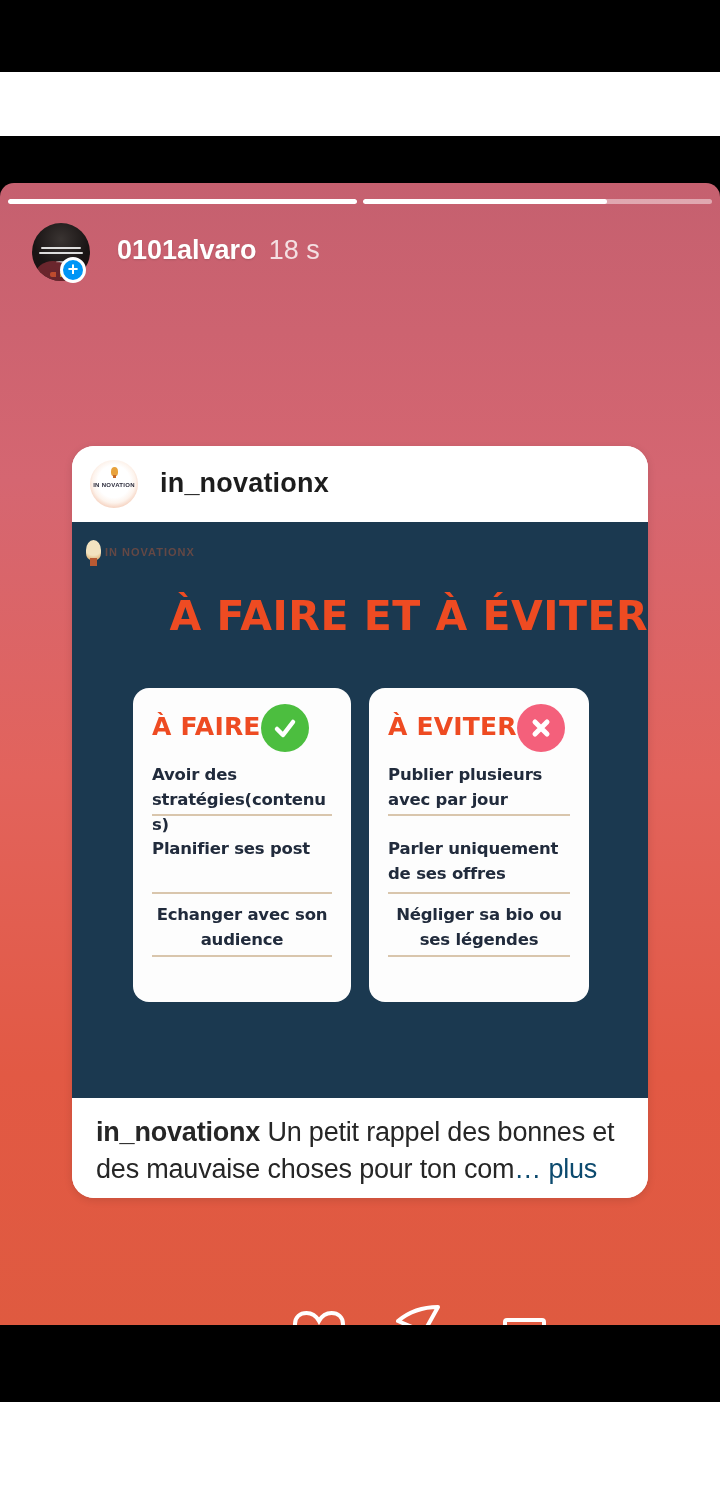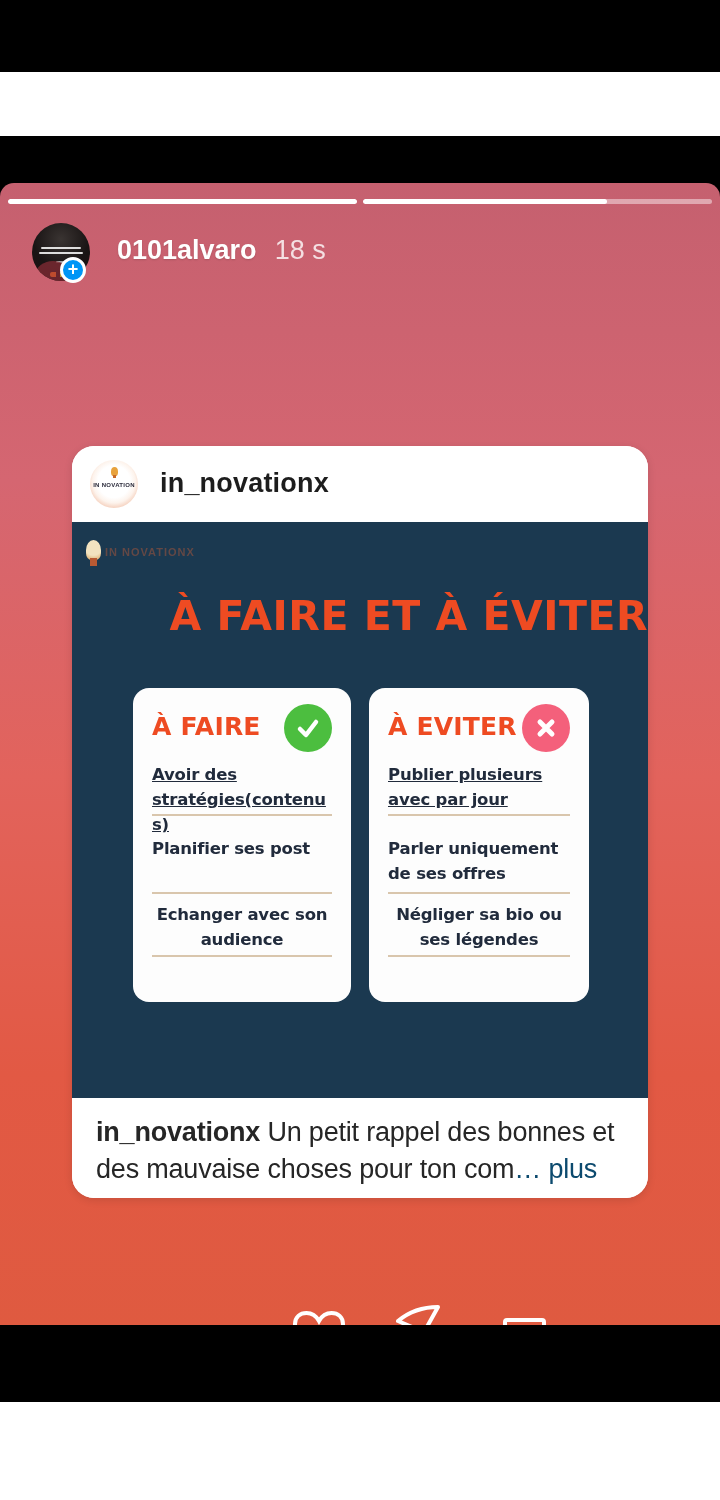--- a/index.html
+++ b/index.html
@@ -32,21 +32,21 @@
   .story-avatar .l1 { top:24px; width:40px; }
   .story-avatar .l2 { top:29px; width:44px; }
   .story-avatar .l3 { top:38px; width:10px; opacity:.7; }
   .story-avatar .hoodie { position:absolute; left:4px; bottom:-6px; width:34px; height:26px; border-radius:50% 50% 0 0; background:#7e2a33; opacity:.8; }
   .story-avatar .dots { position:absolute; left:18px; bottom:4px; width:16px; height:5px; background:linear-gradient(90deg,#c8502e 0 40%, transparent 40% 60%, #c8a12e 60% 100%); border-radius:2px; opacity:.9; }
   .follow-badge {
     position:absolute; left:60px; top:74px; width:26px; height:26px; border-radius:50%;
     background:#0095F6; border:3px solid #fff; color:#fff; font-size:18px; font-weight:700;
     display:flex; align-items:center; justify-content:center; line-height:1; padding-bottom:2px;
   }
-  .story-user-row { position:absolute; left:117px; top:52px; display:flex; align-items:baseline; gap:18px; }
+  .story-user-row { position:absolute; left:117px; top:52px; display:flex; align-items:baseline; gap:12px; }
   .story-username { color:#fff; font-size:27px; font-weight:700; text-shadow:0 1px 2px rgba(0,0,0,0.15); }
   .story-timestamp { color:rgba(255,255,255,0.8); font-size:27px; font-weight:400; }
 
   
   .post-card {
     position:absolute; left:72px; top:263px; width:576px; height:752px;
     background:#fff; border-radius:22px; overflow:hidden;
     box-shadow:0 2px 8px rgba(0,0,0,0.12);
   }
   .post-header { position:relative; height:76px; background:#fff; }
@@ -64,29 +64,29 @@
   .infographic { position:relative; width:576px; height:576px; background:#1B3950; }
   .watermark { position:absolute; left:14px; top:10px; display:flex; align-items:flex-end; gap:4px;margin-top:8px; }
   .watermark .wm-bulb { width:15px; height:20px; border-radius:50% 50% 35% 35%; background:radial-gradient(circle at 50% 35%, #f2e3c0 0 55%, #d9a05a 100%); position:relative; }
   .watermark .wm-bulb:after { content:""; position:absolute; left:4px; bottom:-6px; width:7px; height:8px; background:#b85a33; }
   .watermark .wm-text { font-size:11px; font-weight:700; color:rgba(190,90,55,0.45); letter-spacing:1px; padding-bottom:2px; }
   .info-title { position:absolute; left:0; top:70px; width:576px; text-align:right; color:#EE4B22; font-family:"DejaVu Sans", sans-serif; font-weight:800; font-size:41px; letter-spacing:.5px; }
 
   .col-card { position:absolute; top:166px; width:218px; height:314px; background:#fdfdfd; border-radius:16px; padding:16px 19px 0; }
   .col-left  { left:61px; }
   .col-right { left:297px; width:220px; }
-  .col-head { display:flex; justify-content:space-between; align-items:flex-start; height:56px; }
+  .col-head { display:flex; align-items:flex-start; height:56px; }
   .col-title { color:#EE4B22; font-family:"DejaVu Sans", sans-serif; font-weight:800; font-size:25px; padding-top:8px; letter-spacing:.2px; }
   .badge-circle { width:48px; height:48px; border-radius:50%; display:flex; align-items:center; justify-content:center; flex:0 0 auto; }
   .badge-check { background:#4CBE3F; }
   .badge-cross { background:#F4607B; }
   .badge-circle svg { display:block; }
 
   .col-item { border-bottom:2px solid #d9c6ad; color:#212b3c; font-family:"DejaVu Sans", sans-serif; font-weight:700; font-size:16.5px; line-height:25px; letter-spacing:-0.2px; overflow-wrap:break-word; }
-  .item-1 { height:56px; padding-top:2px;text-decoration:underline; }
+  .item-1 { height:56px; padding-top:2px; }
   .item-2 { height:78px; padding-top:20px; }
   .item-3 { height:63px; padding-top:8px;text-align:center; }
 
   
   .post-caption { position:relative; height:100px; background:#fff; padding:16px 24px 0; font-size:27px; line-height:37px; color:#262626; letter-spacing:-0.2px; }
   .caption-username { font-weight:700; }
   .caption-more { color:#0c4a6e; }
 
   
   .clipped-icons { position:absolute; left:0; top:1100px; width:720px; height:42px; }

